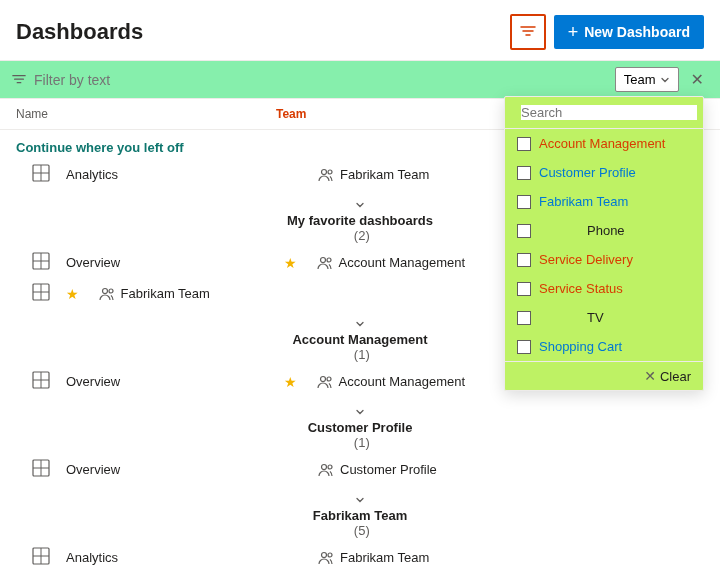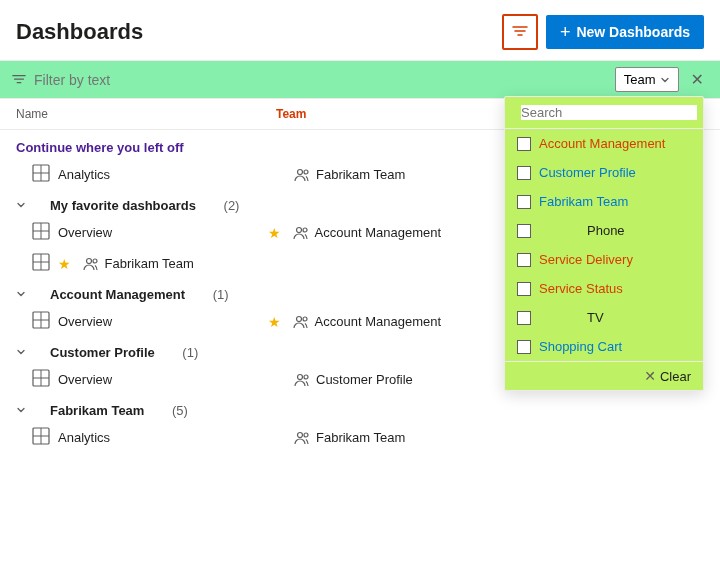--- a/index.html
+++ b/index.html
@@ -125,32 +125,32 @@
     
     .table-body {
       overflow-y: auto;
       height: calc(580px - 52px - 44px - 34px);
     }
 
     .section-header {
       padding: 10px 16px 4px 16px;
       font-size: 13px;
       font-weight: 600;
-      color: #4c1d95;
+      color: #0f766e;
     }
     .section-header-sub {
       font-weight: 400;
       color: #605e5c;
     }
 
     .row {
       display: flex;
       align-items: center;
       padding: 5px 16px 5px 32px;
-      gap: 0;
+      gap: 8px;
     }
     .row-icon {
       margin-right: 8px;
       color: #605e5c;
     }
     .row-name {
       flex: 0 0 210px;
       font-size: 13px;
       color: #201f1e;
     }
@@ -172,21 +172,22 @@
       color: #201f1e;
     }
 
     .group-toggle {
       display: flex;
       align-items: center;
       padding: 8px 16px 4px 16px;
       font-size: 13px;
       font-weight: 600;
       color: #201f1e;
-      gap: 24px;
+      gap: 0;
+      flex-direction: column;
     }
 
     
     .dropdown-overlay {
       position: absolute;
       top: 96px;
       right: 16px;
       width: 200px;
       background: #bef264;
       border: 1px solid #edebe9;
@@ -262,21 +263,21 @@
 <div class="header">
   <h1 class="header-title">Dashboards</h1>
   <div class="header-actions">
     <button class="filter-icon-btn" title="Filter">
       <svg width="16" height="16" viewBox="0 0 16 16" fill="none">
         <path d="M1 3h14M3 7h10M6 11h4" stroke="#d83b01" stroke-width="1.5" stroke-linecap="round"></path>
       </svg>
     </button>
     <button class="new-dashboard-btn">
       <span class="plus">+</span>
-      <span>New Dashboards</span>
+      <span>New Dashboard</span>
     </button>
   </div>
 </div>
 
 <div class="filter-bar">
   <svg width="14" height="14" viewBox="0 0 16 16" fill="none">
     <path d="M1 3h14M3 7h10M6 11h4" stroke="#605e5c" stroke-width="1.5" stroke-linecap="round"></path>
   </svg>
   <input class="filter-bar-input" type="text" placeholder="Filter by text" style="">
   <button class="team-dropdown">

